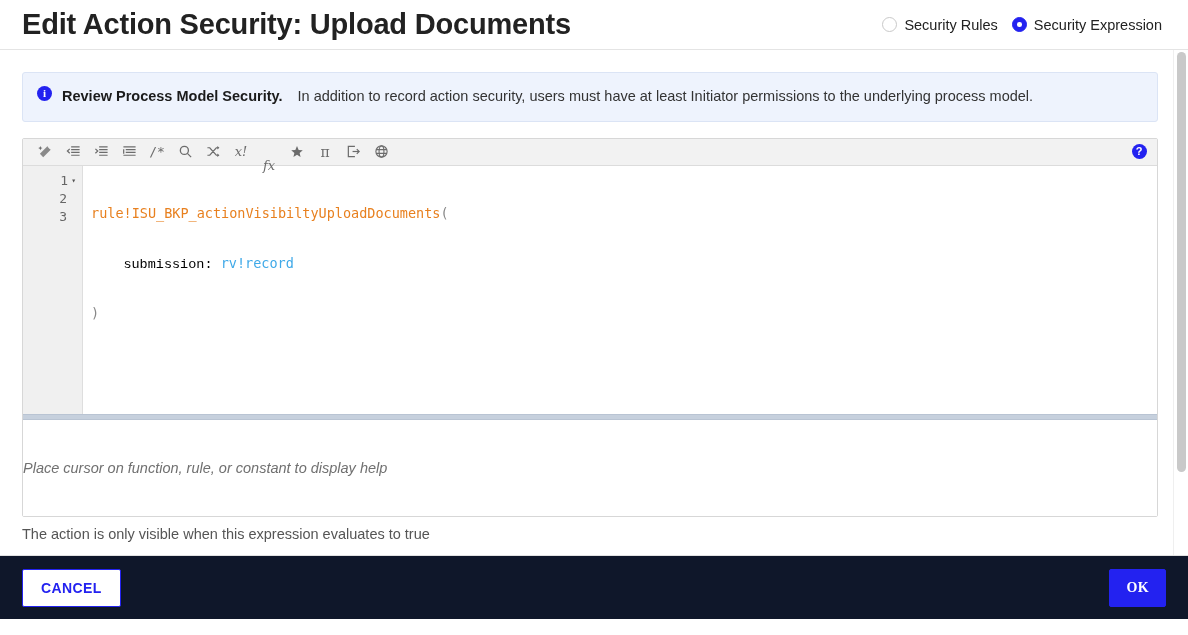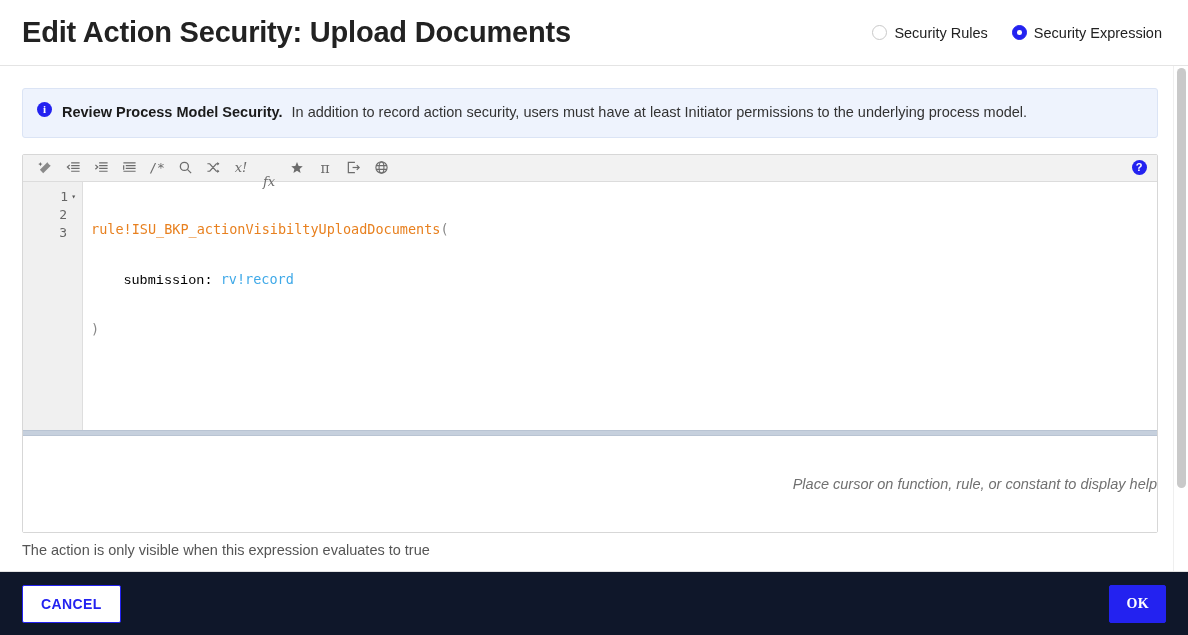--- a/index.html
+++ b/index.html
@@ -7,39 +7,39 @@
     margin: 0; padding: 0;
     width: 1188px; height: 635px;
     background: #ffffff;
     font-family: "Liberation Sans", sans-serif;
     overflow: hidden;
   }
 
   
   .header {
     position: relative;
-    height: 66px;
+    height: 50px;
     border-bottom: 1px solid #e4e4e4;
     display: flex;
     align-items: center;
     padding: 8px 22px;
   }
   .page-title {
     font-size: 29px;
     font-weight: bold;
     color: #222222;
     letter-spacing: -0.2px;
     line-height: 1;
     flex: 1 1 auto;
     white-space: nowrap;
   }
   .radio-group {
     display: flex;
     align-items: center;
-    gap: 24px;
+    gap: 14px;
     padding-right: 4px;
   }
   .radio-opt {
     display: flex;
     align-items: center;
     gap: 7px;
     font-size: 14.5px;
     color: #222222;
     cursor: pointer;
     white-space: nowrap;
@@ -118,21 +118,21 @@
   }
   .info-body { line-height: 1.55; }
   .info-strong {
     font-weight: bold;
     font-size: 14.5px;
     color: #1b1b1b;
   }
   .info-text {
     font-size: 14.5px;
     color: #333333;
-    margin-left: 9px;
+    margin-left: 15px;
   }
   .info-link {
     display: inline-block;
     margin-top: 3px;
     font-size: 14.5px;
     color: #2322f0;
     text-decoration: none;
     border-bottom: 1px dotted #6f6fd6;
     padding-bottom: 1px;
     cursor: pointer;
@@ -230,21 +230,21 @@
     background: #c6d0dd;
     border-top: 1px solid #b9c4d3;
     border-bottom: 1px solid #b9c4d3;
     cursor: row-resize;
   }
   .help-panel {
     height: 96px;
     background: #ffffff;
     display: flex;
     align-items: center;
-    justify-content: flex-end;
+    justify-content: flex-start;
   }
   .help-placeholder {
     font-style: italic;
     font-size: 14.5px;
     color: #707070;
   }
   .field-caption {
     margin-top: 9px;
     font-size: 14.5px;
     color: #555555;

